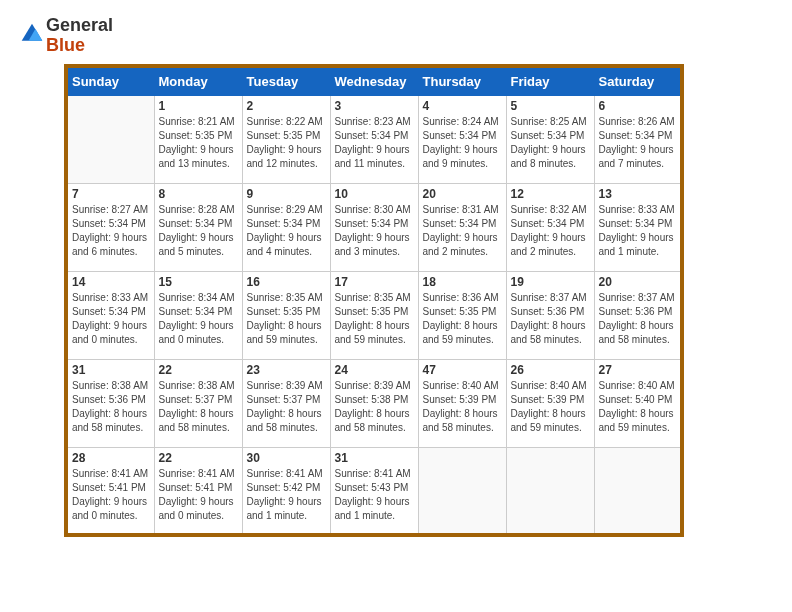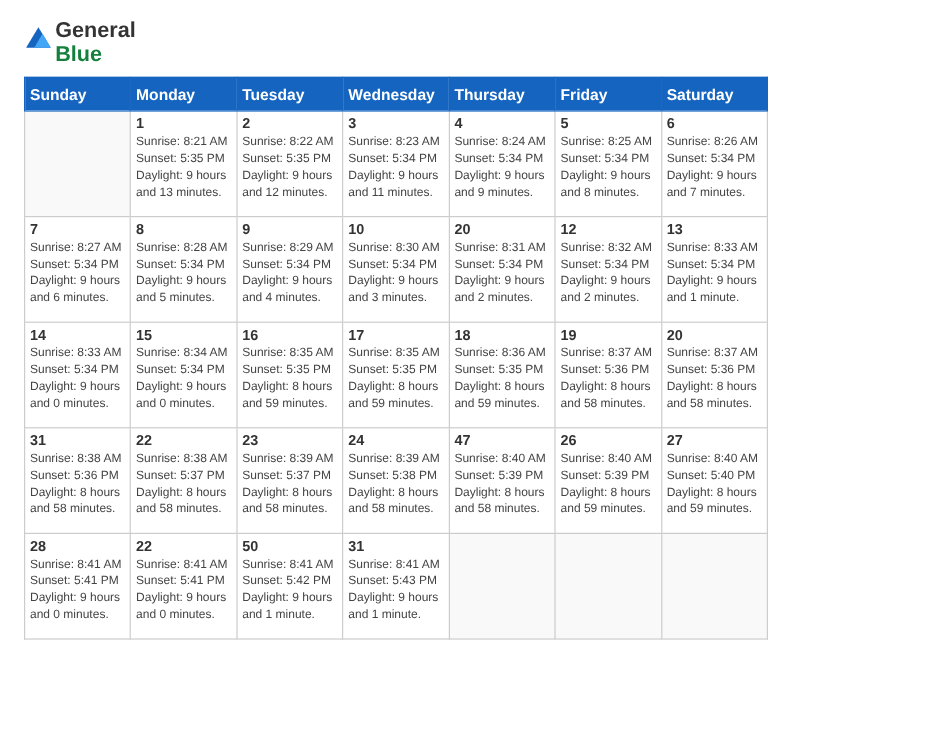--- a/index.html
+++ b/index.html
@@ -24,42 +24,43 @@
       display: flex;
       align-items: center;
       gap: 2px;
     }
     .logo-text {
       font-size: 18px;
       font-weight: bold;
       line-height: 1.1;
     }
     .logo-general { color: #333; }
-    .logo-blue { color: #15803d; }
+    .logo-blue { color: #c2410c; }
     .logo-icon {
       width: 24px;
       height: 24px;
     }
     .title-block {
       text-align: right;
     }
     .month-year {
       font-size: 32px;
       font-weight: bold;
       color: #333;
       line-height: 1.1;
     }
     .location {
       font-size: 15px;
       color: #555;
     }
     .calendar {
       width: 100%;
       border-collapse: collapse;
-      border: 1px solid #a16207;
+      border: 4px solid #a16207;
+      margin-left: 44px;
     }
     .calendar th {
       background: #1565c0;
       color: #fff;
       font-size: 13px;
       font-weight: bold;
       padding: 6px 4px;
       text-align: left;
       border: 1px solid #1565c0;
     }
@@ -240,21 +241,21 @@
         <tr>
           <td>
             <div class="day-number">28</div>
             <div class="day-info">Sunrise: 8:41 AM<br>Sunset: 5:41 PM<br>Daylight: 9 hours and 0 minutes.</div>
           </td>
           <td>
             <div class="day-number">22</div>
             <div class="day-info">Sunrise: 8:41 AM<br>Sunset: 5:41 PM<br>Daylight: 9 hours and 0 minutes.</div>
           </td>
           <td>
-            <div class="day-number">50</div>
+            <div class="day-number">30</div>
             <div class="day-info">Sunrise: 8:41 AM<br>Sunset: 5:42 PM<br>Daylight: 9 hours and 1 minute.</div>
           </td>
           <td>
             <div class="day-number">31</div>
             <div class="day-info">Sunrise: 8:41 AM<br>Sunset: 5:43 PM<br>Daylight: 9 hours and 1 minute.</div>
           </td>
           <td class="empty-cell"></td>
           <td class="empty-cell"></td>
           <td class="empty-cell"></td>
         </tr>

